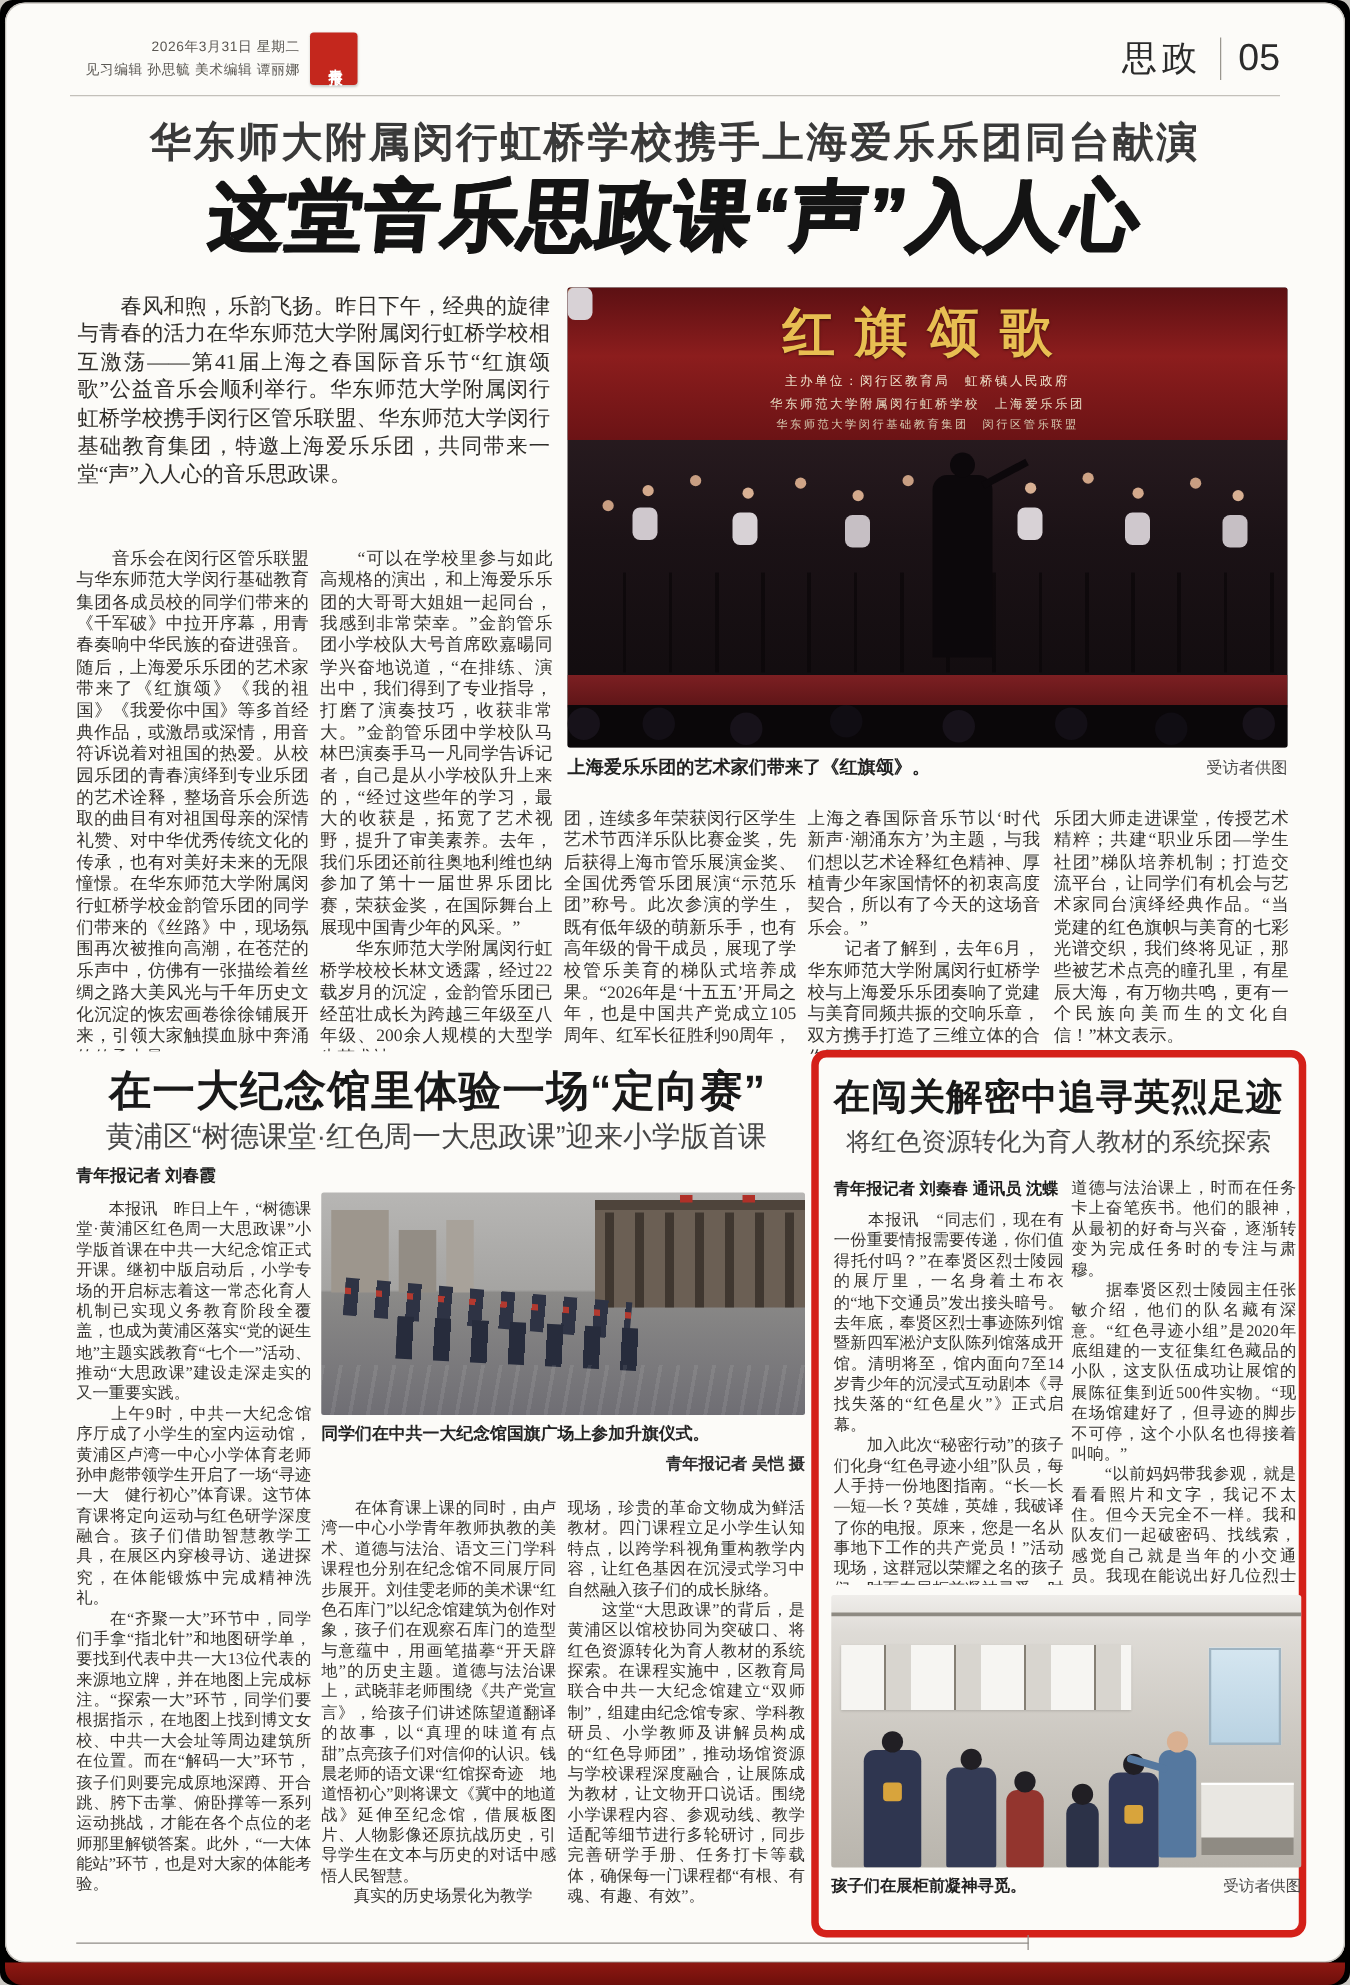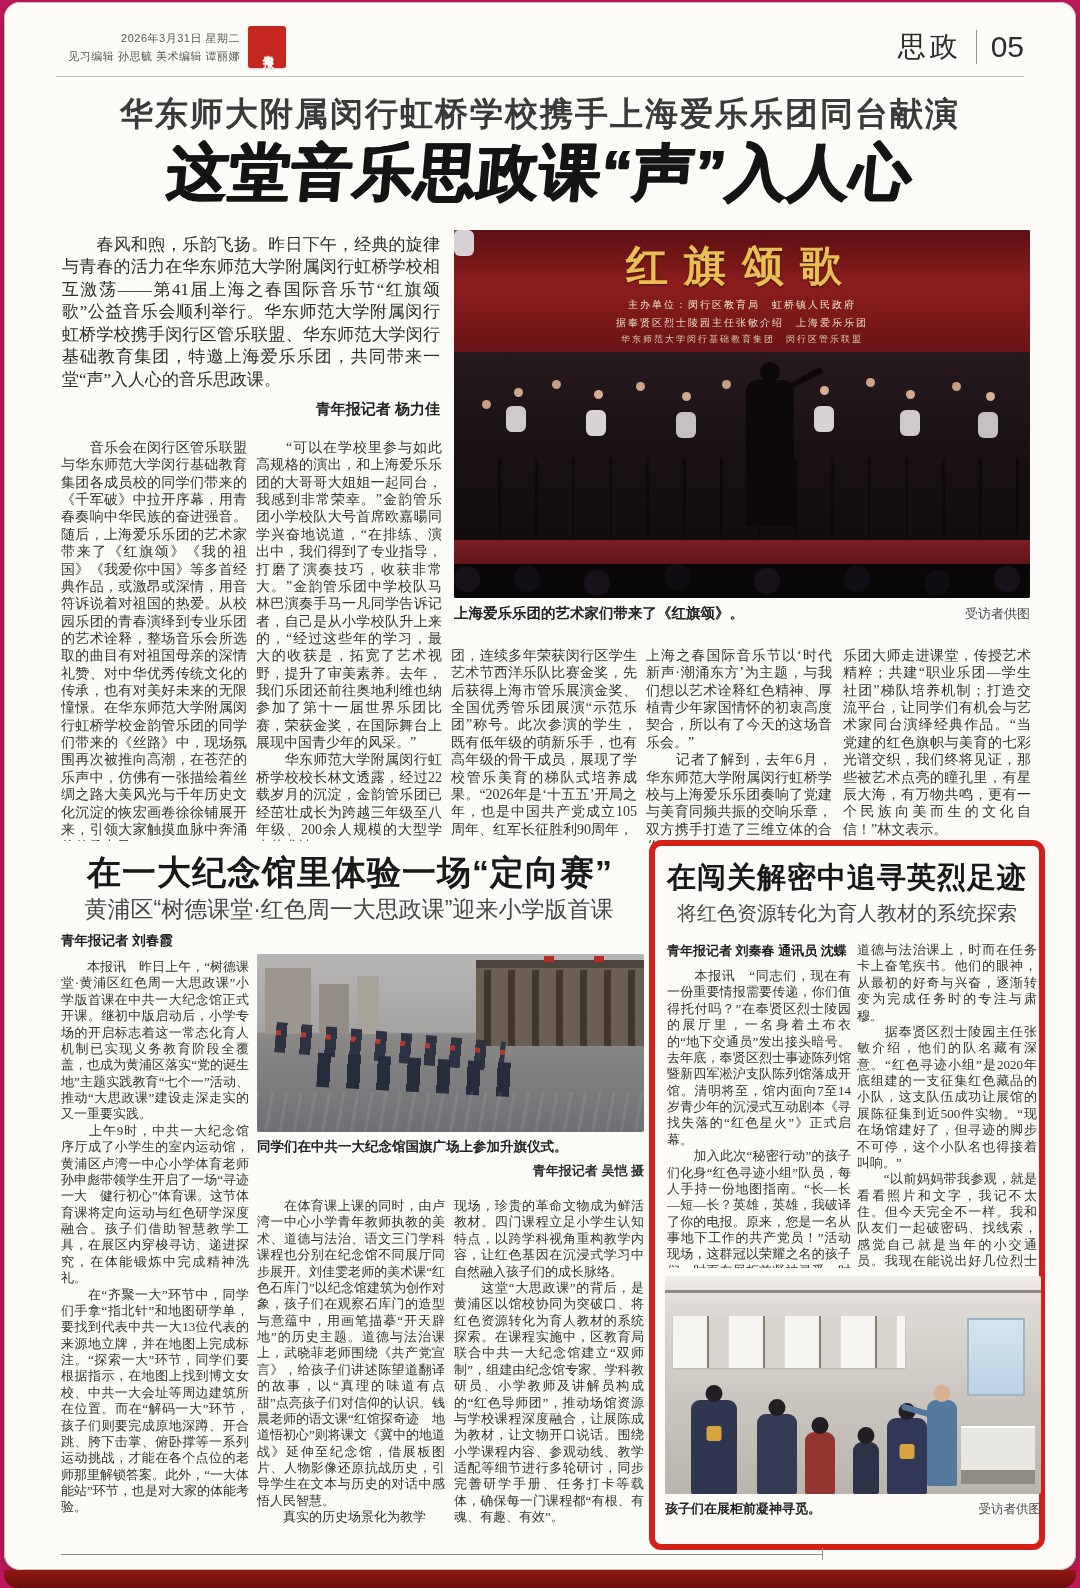--- a/index.html
+++ b/index.html
@@ -1,17 +1,17 @@
 <!DOCTYPE html>
 <html><head>
 <meta charset="utf-8">
 <style>
   html,body{margin:0;padding:0;background:#c9c6c1;}
-  #canvas{position:relative;width:1080px;height:1588px;margin:0 auto;background:#be185d;
-          font-family:"Liberation Sans",sans-serif;overflow:hidden;}
+  #canvas{position:relative;width:1080px;height:1588px;margin:0 auto;background:#000000;
+          font-family:"Liberation Sans",sans-serif;overflow:hidden;border-radius:10px;}
   .sheet{position:absolute;left:4px;top:2px;width:1072px;height:1568px;background:#fcfbf8;
          border-radius:16px;box-shadow:inset 0 0 0 1px #c6c2bc, 0 2px 6px rgba(0,0,0,.25);overflow:hidden;}
   .bottom-strip{position:absolute;left:4px;bottom:0;width:1072px;height:18px;background:linear-gradient(180deg,#8e1812,#6d0f0b);
          border-radius:0 0 14px 14px;}
 
   
   .date-block{position:absolute;left:60px;top:28px;width:176px;text-align:right;font-size:11px;
               line-height:1.6;color:#5a5752;letter-spacing:.5px;}
   .logo{position:absolute;left:244px;top:24px;width:38px;height:42px;background:#c4271d;border-radius:3px;
         display:flex;align-items:center;justify-content:center;box-shadow:0 1px 2px rgba(0,0,0,.2);}
@@ -139,27 +139,26 @@
       <span class="section-name">思政</span>
       <span class="section-divider"></span>
       <span class="page-number">05</span>
     </div>
     <div class="header-rule"></div>
 
     <div class="kicker">华东师大附属闵行虹桥学校携手上海爱乐乐团同台献演</div>
     <div class="headline-main">这堂音乐思政课“声”入人心</div>
 
     <div class="lead">　　春风和煦，乐韵飞扬。昨日下午，经典的旋律与青春的活力在华东师范大学附属闵行虹桥学校相互激荡——第41届上海之春国际音乐节“红旗颂歌”公益音乐会顺利举行。华东师范大学附属闵行虹桥学校携手闵行区管乐联盟、华东师范大学闵行基础教育集团，特邀上海爱乐乐团，共同带来一堂“声”入人心的音乐思政课。</div>
-    <div class="lead-byline">青年报记者 杨力佳</div>
 
     <div class="photo" id="concert-photo">
       <div class="ph1-banner"></div>
       <div class="ph1-title">红旗颂歌</div>
       <div class="ph1-sub" style="top:68px;font-size:10px;">主办单位：闵行区教育局　虹桥镇人民政府</div>
-      <div class="ph1-sub" style="top:86px;font-size:10px;color:#e6dcc3;">据奉贤区烈士陵园主任张敏介绍　上海爱乐乐团</div>
+      <div class="ph1-sub" style="top:86px;font-size:10px;color:#e6dcc3;">华东师范大学附属闵行虹桥学校　上海爱乐乐团</div>
       <div class="ph1-sub" style="top:103px;font-size:9px;color:#d6c9b0;">华东师范大学闵行基础教育集团　闵行区管乐联盟</div>
       <div class="ph1-heads"></div>
       <div class="ph1-shirts"></div>
       <div class="ph1-stands"></div>
       <div class="ph1-conductor"></div>
       <div class="ph1-arm"></div>
       <div class="ph1-floor"></div>
       <div class="ph1-aud"></div>
       <div class="ph1-audheads"></div>
     </div>

